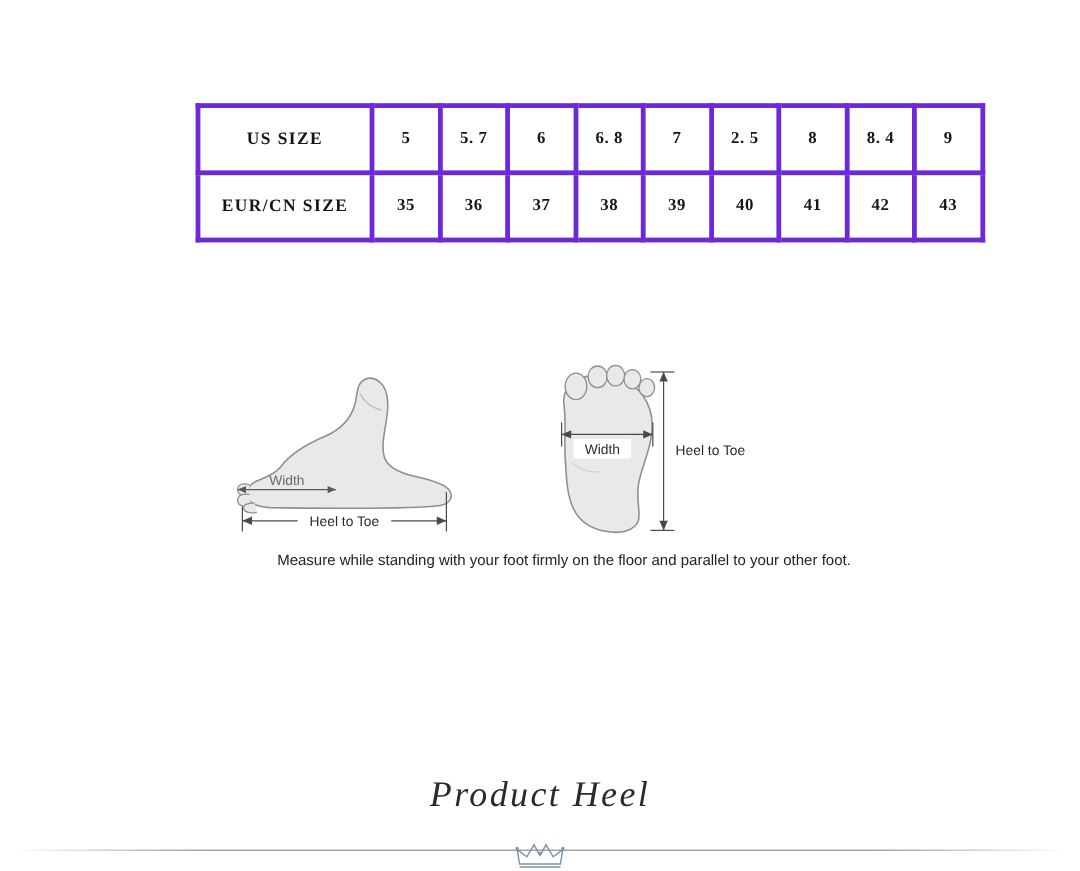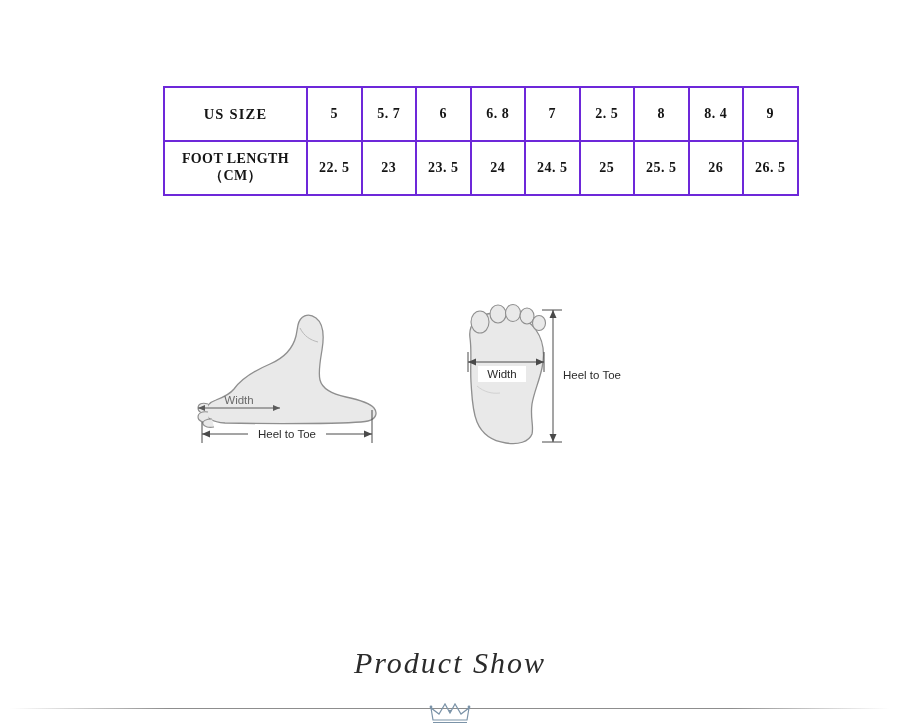--- a/index.html
+++ b/index.html
@@ -22,21 +22,21 @@
     left: 163px;
     top: 86px;
     width: 597px;
   }
   table.size-table {
     border-collapse: collapse;
     table-layout: fixed;
     width: 597px;
   }
   table.size-table td {
-    border: 2px solid #6d28d9;
+    border: 4px solid #6d28d9;
     height: 50px;
     text-align: center;
     vertical-align: middle;
     font-family: "Liberation Serif", serif;
     font-weight: bold;
     font-size: 14.5px;
     letter-spacing: 1px;
     color: #151515;
     background: #ffffff;
   }
@@ -127,31 +127,31 @@
       <td class="val">5</td>
       <td class="val">5. 7</td>
       <td class="val">6</td>
       <td class="val">6. 8</td>
       <td class="val">7</td>
       <td class="val">2. 5</td>
       <td class="val">8</td>
       <td class="val">8. 4</td>
       <td class="val">9</td>
     </tr>
-    <tr class="r3">
-      <td class="rowhead">FOOT  LENGTH（CM）</td>
-      <td class="val">22. 5</td>
-      <td class="val">23</td>
-      <td class="val">23. 5</td>
-      <td class="val">24</td>
-      <td class="val">24. 5</td>
-      <td class="val">25</td>
-      <td class="val">25. 5</td>
-      <td class="val">26</td>
-      <td class="val">26. 5</td>
+    <tr class="r2">
+      <td class="rowhead">EUR/CN  SIZE</td>
+      <td class="val">35</td>
+      <td class="val">36</td>
+      <td class="val">37</td>
+      <td class="val">38</td>
+      <td class="val">39</td>
+      <td class="val">40</td>
+      <td class="val">41</td>
+      <td class="val">42</td>
+      <td class="val">43</td>
     </tr>
   </tbody>
     </table>
 </div>
 
 <div id="diagram-area">
   <svg id="diagram-svg" width="640" height="160" viewBox="0 0 640 160">
 
     <g>
       <path d="M148 25 C150 16 158 12 166 18 C174 24 174 38 172 50
@@ -219,24 +219,25 @@
     <g>
       <line x1="403" y1="10" x2="403" y2="142" stroke="#4a4a4a" stroke-width="1"></line>
       <polygon points="403,10 399.5,18 406.5,18" fill="#4a4a4a"></polygon>
       <polygon points="403,142 399.5,134 406.5,134" fill="#4a4a4a"></polygon>
       <line x1="392" y1="10" x2="412" y2="10" stroke="#4a4a4a" stroke-width="1"></line>
       <line x1="392" y1="142" x2="412" y2="142" stroke="#4a4a4a" stroke-width="1"></line>
       <text x="413" y="79" font-family="Liberation Sans, sans-serif" font-size="11.5" fill="#2b2b2b" text-anchor="start">Heel to Toe</text>
     </g>
   </svg>
 
+  <div id="measure-note">Measure while standing with your foot firmly on the floor and parallel to your other foot.</div>
 </div>
 
 <div id="product-show">
-  <div id="product-show-title">Product Show</div>
+  <div id="product-show-title">Product Heel</div>
 </div>
 
 <div id="divider-wrap">
   <div id="divider-line"></div>
   <svg id="crown" viewBox="0 0 46 26">
     <path d="M6 20 L4 8 L12 14 L18 4 L23 13 L28 4 L34 14 L42 8 L40 20 Z" fill="none" stroke="#7b93a8" stroke-width="1.2"></path>
     <line x1="6" y1="22.5" x2="40" y2="22.5" stroke="#7b93a8" stroke-width="1.2"></line>
     <circle cx="4" cy="7" r="1.4" fill="#7b93a8"></circle>
     <circle cx="42" cy="7" r="1.4" fill="#7b93a8"></circle>
     <circle cx="23" cy="11" r="1.3" fill="#7b93a8"></circle>

